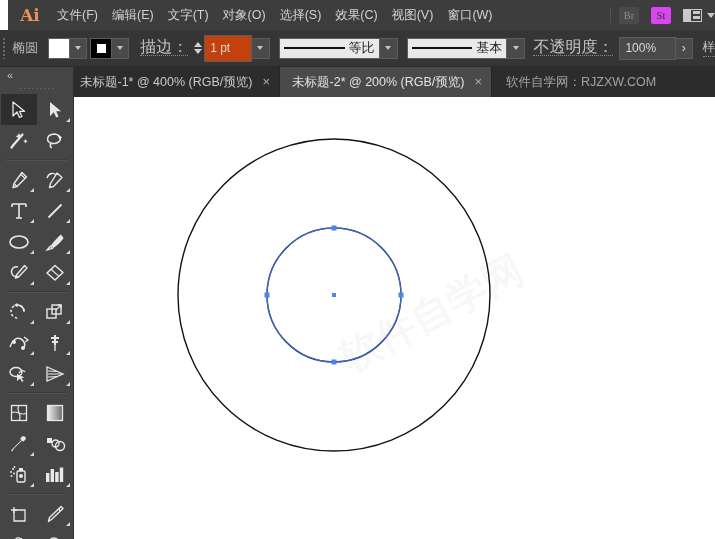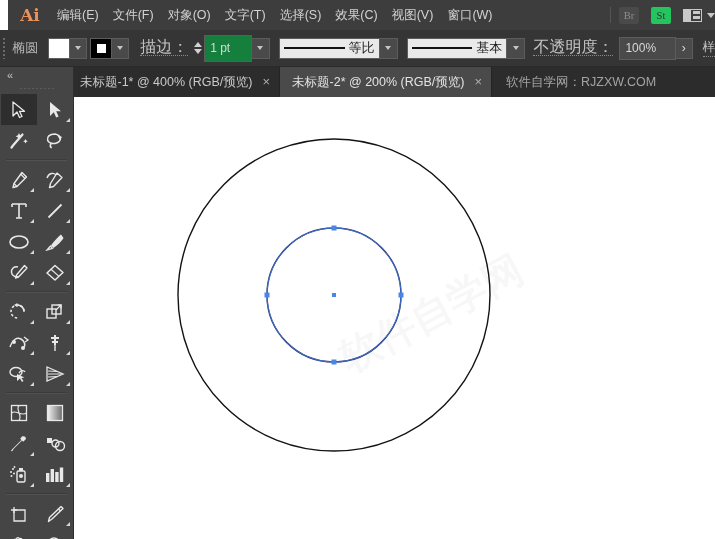--- a/index.html
+++ b/index.html
@@ -50,21 +50,21 @@
   }
   .app-chip {
     width: 20px; height: 17px;
     border-radius: 2px;
     font-size: 10.5px;
     display: flex; align-items: center; justify-content: center;
     font-family: "Liberation Serif", serif;
     margin-right: 12px;
   }
   #chip-br { background: #4a4a4a; color: #8e8e8e; }
-  #chip-st { background: #22c55e; color: #333333; }
+  #chip-st { background: #d946ef; color: #333333; }
   #ws-switch {
     display: flex; align-items: center; gap: 5px;
     margin-right: 8px;
   }
   .ws-glyph {
     width: 19px; height: 13px;
     border: 1px solid #c9c9c9;
     display: flex;
     box-sizing: border-box;
   }
@@ -154,21 +154,21 @@
   }
   .st-up, .st-dn {
     width: 0; height: 0;
     border-left: 4px solid transparent;
     border-right: 4px solid transparent;
   }
   .st-up { border-bottom: 5px solid #d2d2d2; }
   .st-dn { border-top: 5px solid #d2d2d2; }
   .num-field {
     width: 52px; height: 27px;
-    background: #15803d;
+    background: #c2410c;
     border: 1px solid #5c5c5c;
     box-sizing: border-box;
     color: #d8d8d8; font-size: 12px;
     display: flex; align-items: center;
     padding-left: 5px;
   }
   .wide-drop {
     width: 20px; height: 21px;
     background: #4a4a4a;
     border: 1px solid #5c5c5c;
@@ -321,24 +321,24 @@
     white-space: nowrap;
   }
 </style>
 </head>
 <body>
 
 <div id="app">
 
   <div id="menubar">
     <div id="ai-logo">Ai</div>
+    <div class="menu-item">文件(F)</div>
     <div class="menu-item">编辑(E)</div>
-    <div class="menu-item">文件(F)</div>
+    <div class="menu-item">文字(T)</div>
     <div class="menu-item">对象(O)</div>
-    <div class="menu-item">文字(T)</div>
     <div class="menu-item">选择(S)</div>
     <div class="menu-item">效果(C)</div>
     <div class="menu-item">视图(V)</div>
     <div class="menu-item">窗口(W)</div>
     <div class="menu-spacer"></div>
     <div class="menu-sep"></div>
     <div class="app-chip" id="chip-br">Br</div>
     <div class="app-chip" id="chip-st">St</div>
     <div id="ws-switch">
       <span class="ws-glyph">

